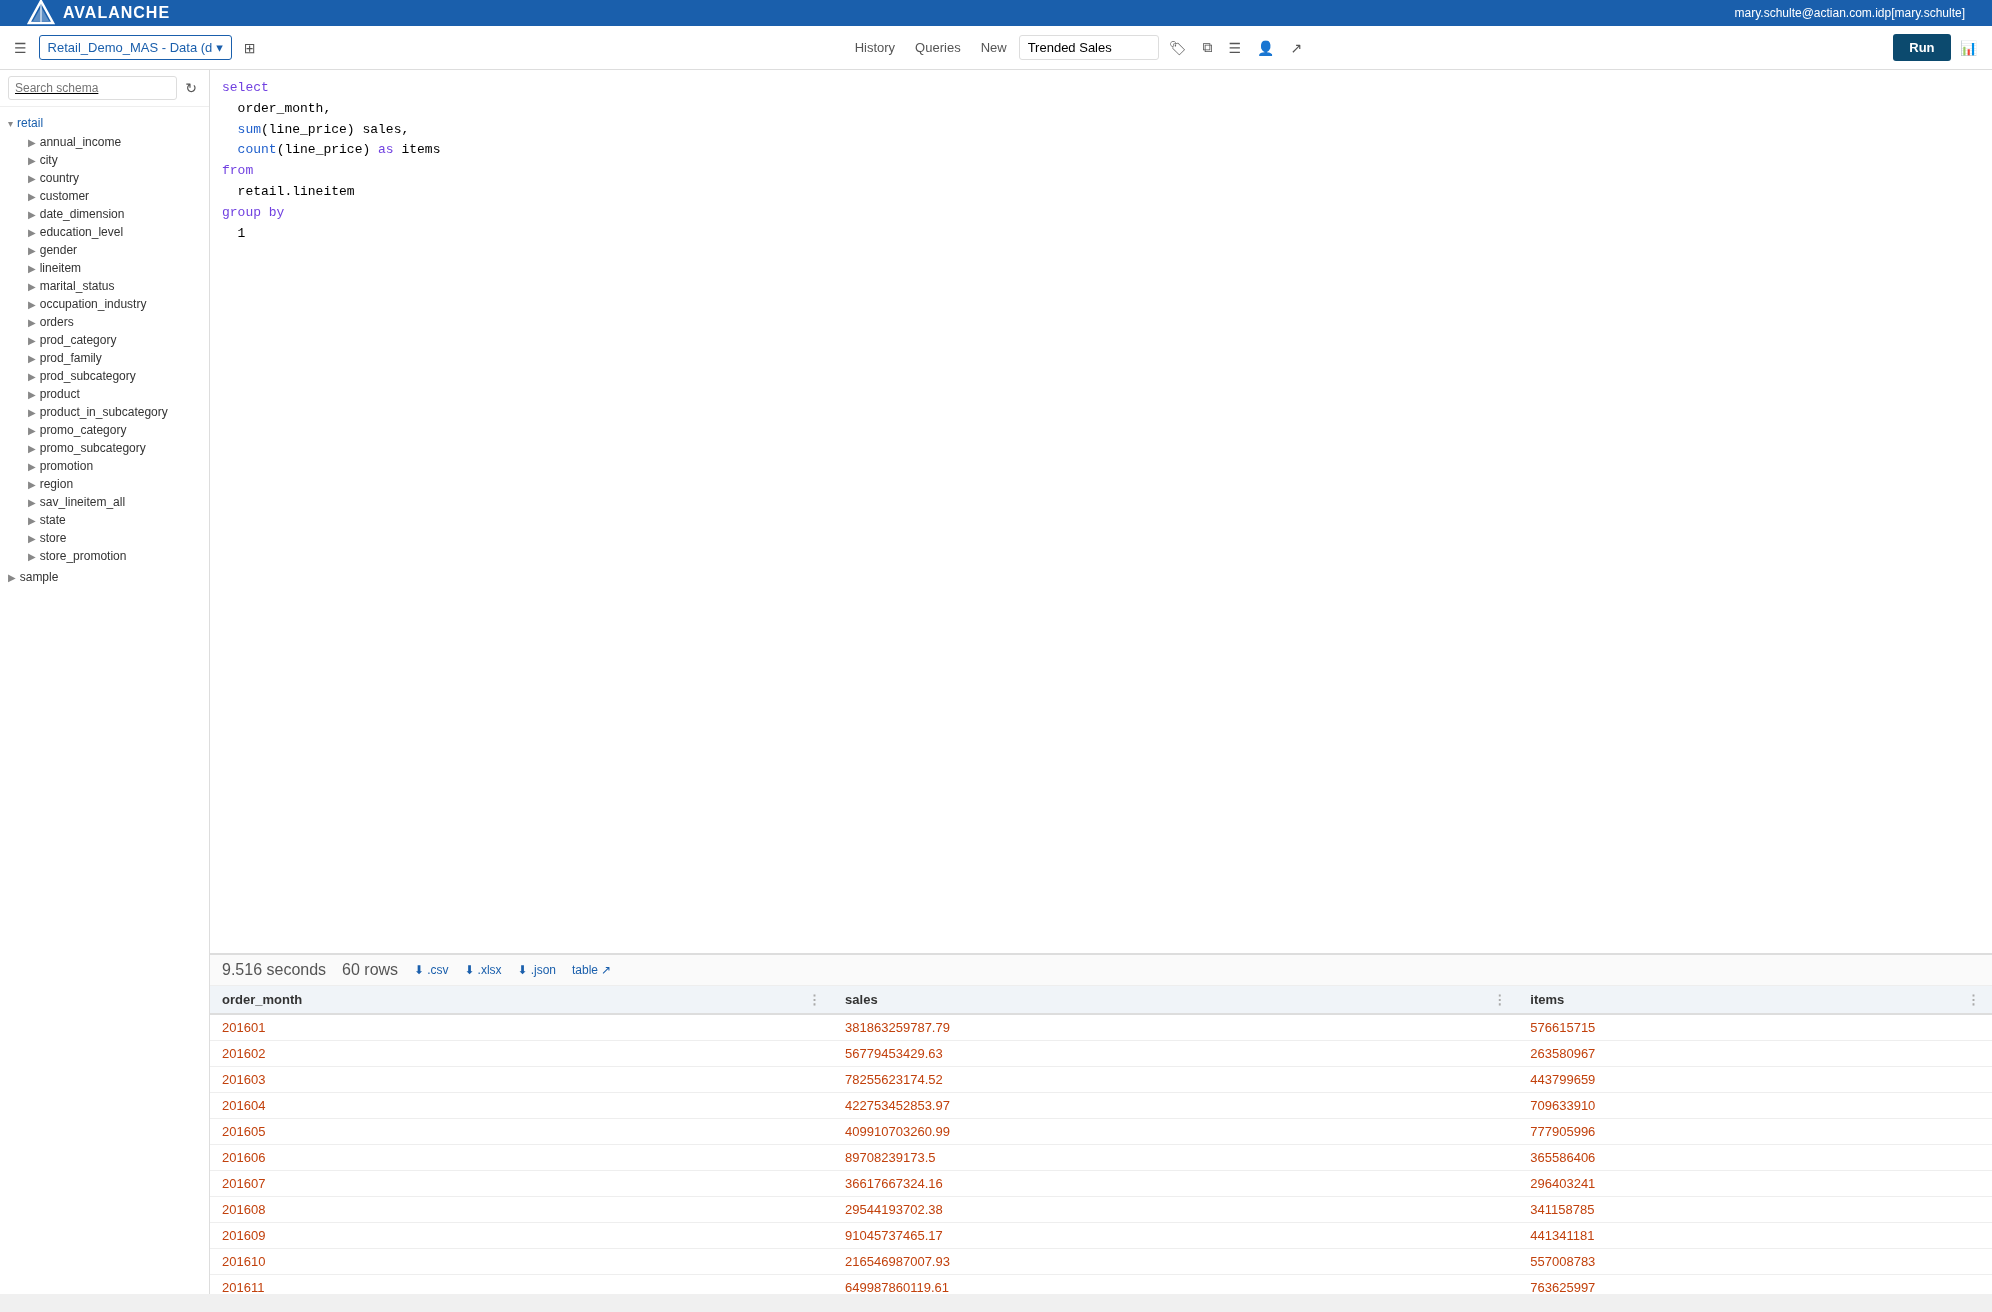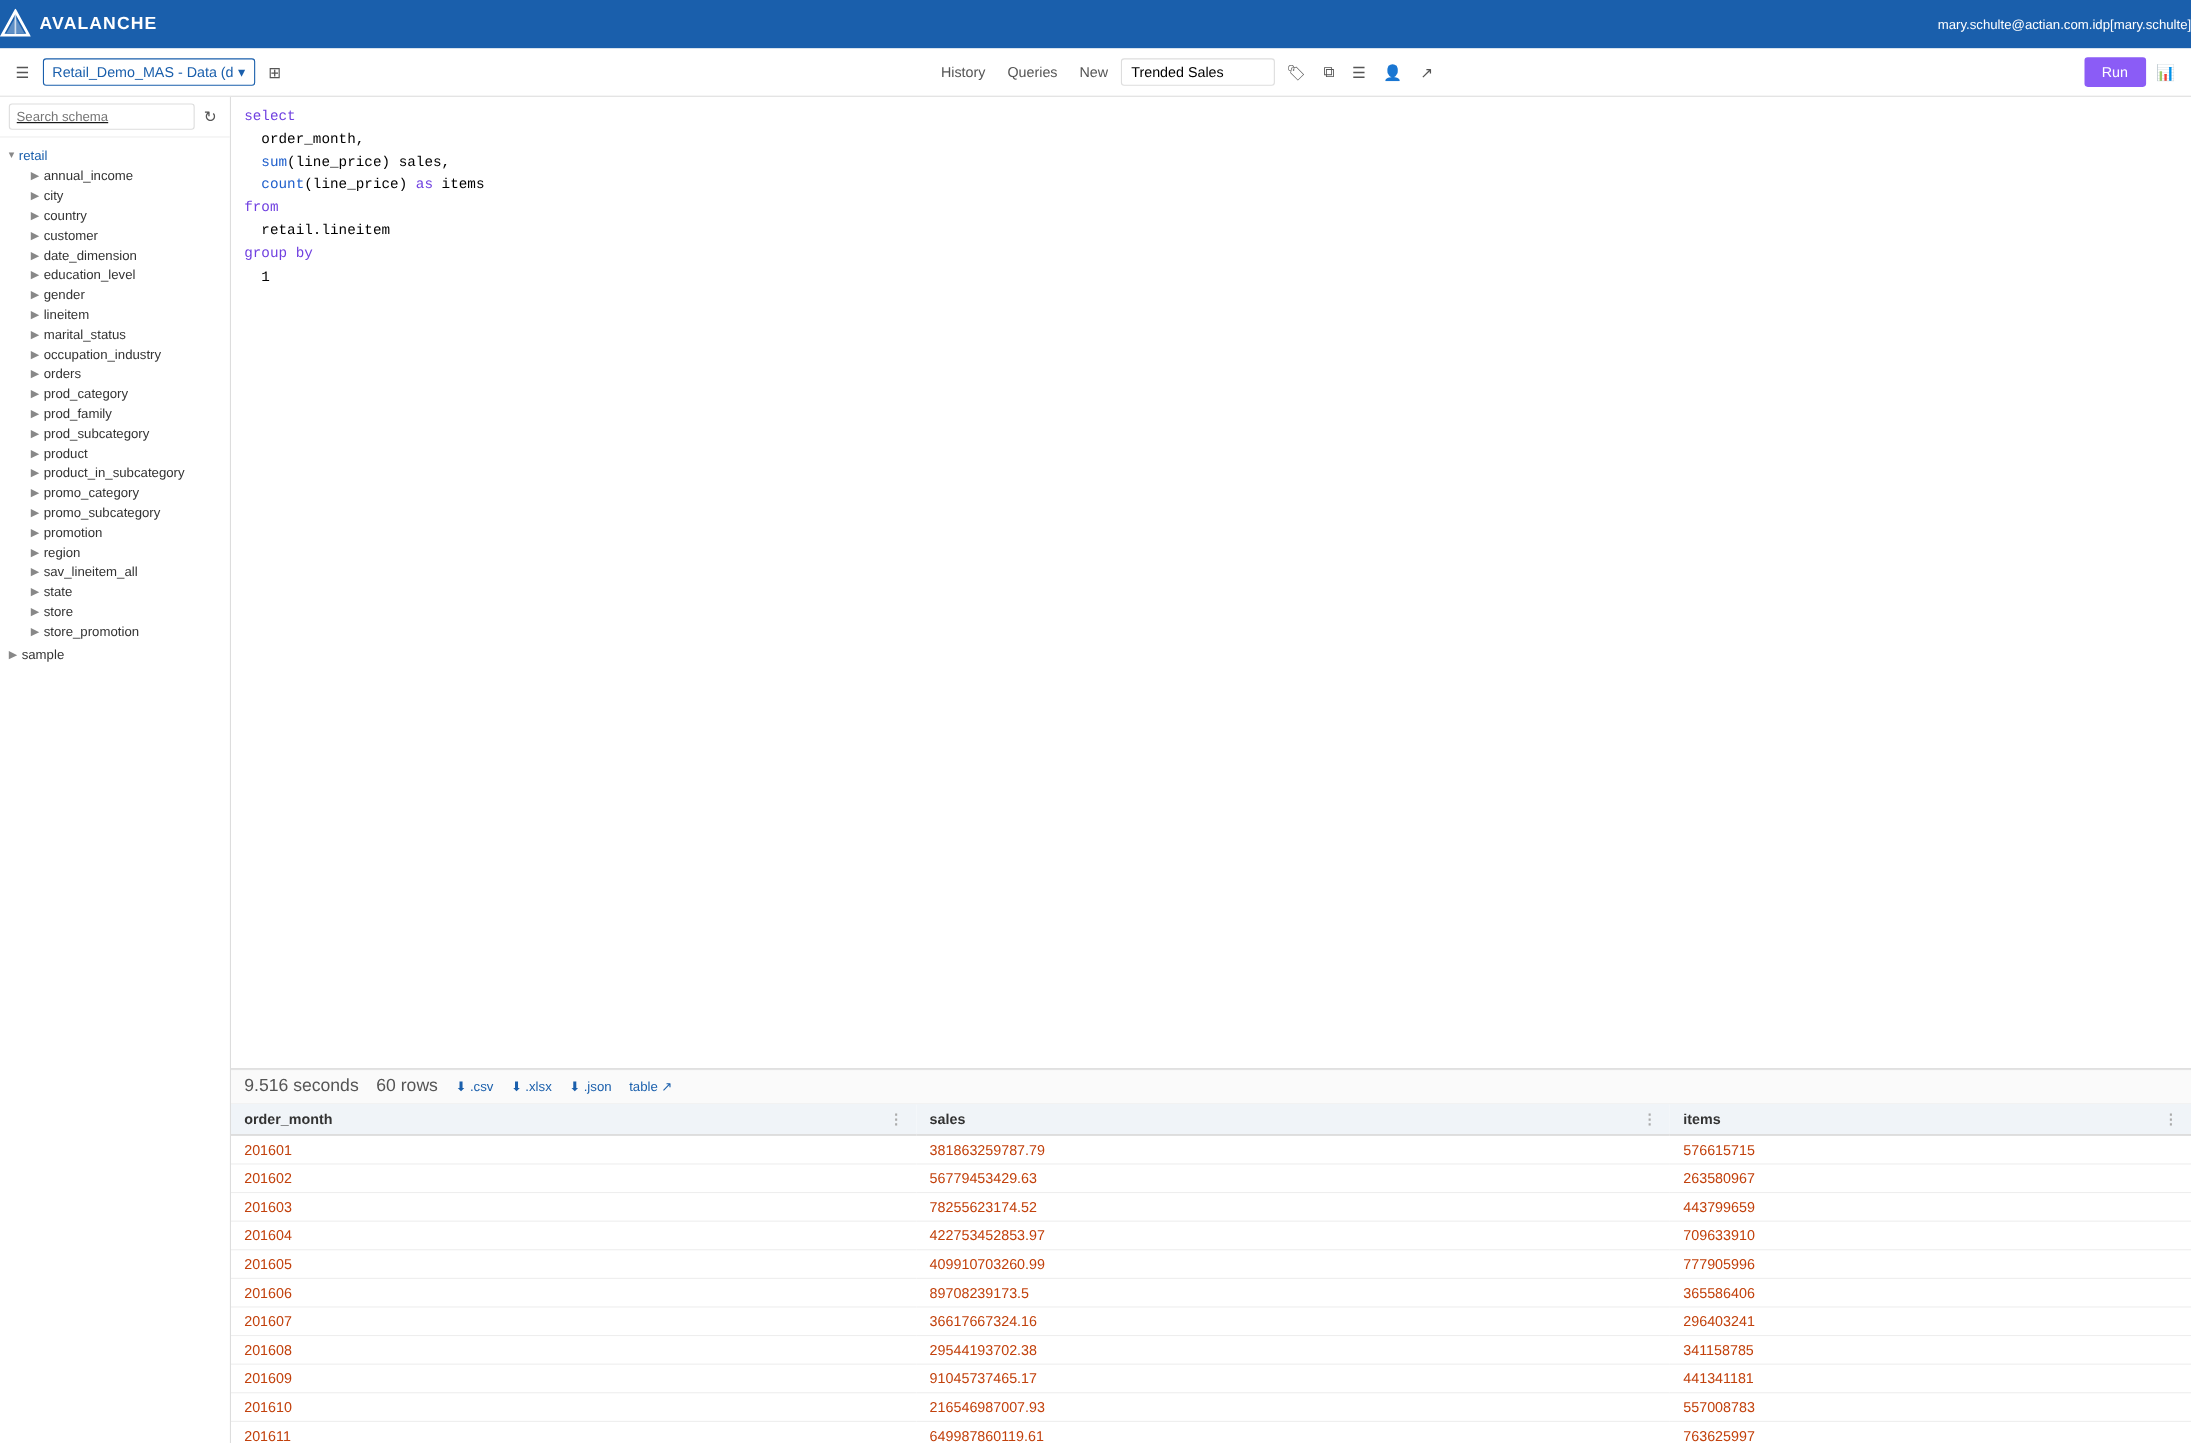--- a/index.html
+++ b/index.html
@@ -1,24 +1,24 @@
 <!DOCTYPE html>
 <html><head>
   <meta charset="utf-8">
   <style>
     * { box-sizing: border-box; margin: 0; padding: 0; }
     body { font-family: -apple-system, BlinkMacSystemFont, 'Segoe UI', Arial, sans-serif; font-size: 13px; background: #f0f0f0; height: 100vh; overflow: hidden; }
 
     
     .top-nav {
       background: #1a5fac;
-      height: 44px;
-      display: flex;
-      align-items: center;
-      padding: 0 0;
+      height: 26px;
+      display: flex;
+      align-items: center;
+      padding: 0 27px;
       justify-content: space-between;
     }
     .top-nav-left { display: flex; align-items: center; gap: 12px; }
     .logo { display: flex; align-items: center; gap: 8px; color: white; font-weight: 700; font-size: 16px; letter-spacing: 1px; }
     .logo-icon { width: 28px; height: 28px; }
     .top-nav-right { color: white; font-size: 12px; }
 
     
     .toolbar {
       background: white;
@@ -59,28 +59,28 @@
 
     .query-name-input {
       border: 1px solid #ddd;
       border-radius: 3px;
       padding: 4px 8px;
       font-size: 13px;
       width: 140px;
     }
 
     .run-btn {
-      background: #8b5cf6;
+      background: #0c4a6e;
       color: white;
       border: none;
       border-radius: 3px;
       padding: 6px 16px;
       font-size: 13px;
       cursor: pointer;
-      font-weight: 400;
+      font-weight: 700;
     }
 
     .icon-btn {
       background: none;
       border: none;
       padding: 4px 6px;
       cursor: pointer;
       color: #555;
       font-size: 14px;
       border-radius: 3px;

